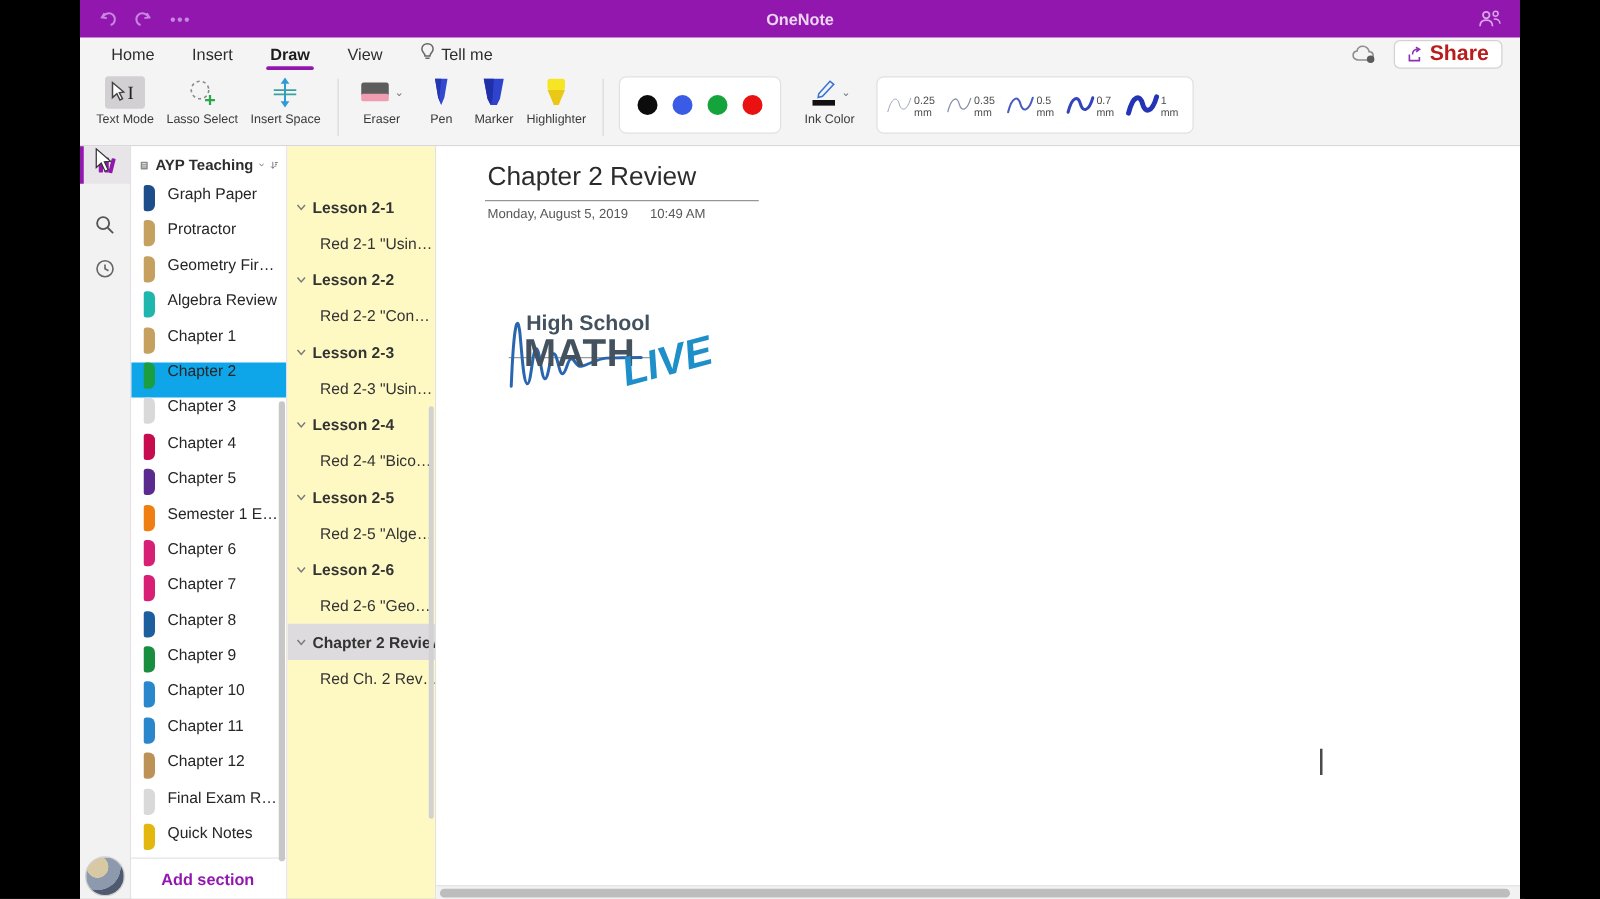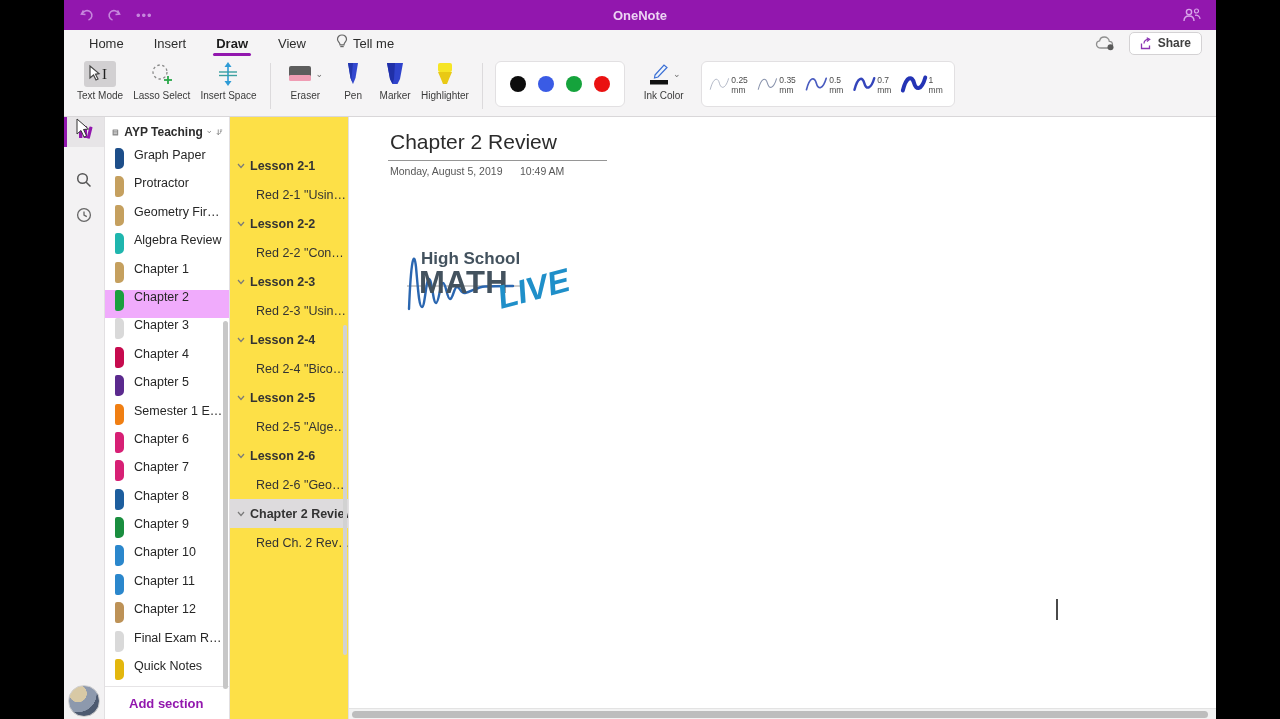--- a/index.html
+++ b/index.html
@@ -15,21 +15,21 @@
   .tb-dots { color:#c687dd; font-size:13px; letter-spacing:1px; margin-left:4px; z-index:2; }
 
   
   .menubar { height:26px; background:#f5f4f5; display:flex; align-items:center; padding:0 14px 0 24px; gap:28px; font-size:13px; color:#2d2d2d; }
   .tab { position:relative; cursor:default; padding:3px 1px; }
   .tab.active { font-weight:bold; color:#1d1d1d; }
   .tab.active::after { content:""; position:absolute; left:-2px; right:-2px; bottom:-2px; height:3px; background:#9217ae; border-radius:2px; }
   .tellme { display:flex; align-items:center; gap:5px; }
   .menubar-right { margin-left:auto; display:flex; align-items:center; gap:12px; }
   .cloud-icon { width:22px; height:16px; color:#8f8f8f; position:relative; }
-  .share-btn { background:#fff; border:1px solid #d4d2d4; border-radius:5px; height:23px; padding:0 10px; display:flex; align-items:center; gap:5px; font-size:12px; color:#404040; font-weight:bold; }
+  .share-btn { background:#fff; border:1px solid #d4d2d4; border-radius:5px; height:23px; padding:0 10px; display:flex; align-items:center; gap:5px; font-size:17px; color:#b91c1c; font-weight:bold; }
   .share-btn svg { color:#8b34b3; }
 
   
   .ribbon { height:61px; background:#f5f4f5; border-bottom:1px solid #d9d7d9; display:flex; align-items:flex-start; padding:5px 0 0 8px; position:relative; }
   .tool { display:flex; flex-direction:column; align-items:center; margin:0 5px; font-size:10px; color:#3a3a3a; text-align:center; line-height:1.15; min-width:32px; }
   .tool .ic { height:26px; display:flex; align-items:center; justify-content:center; margin-bottom:3px; border-radius:3px; padding:1px 4px; }
   .tool .ic.pressed { background:#d2d0d2; }
   .vdiv { width:1px; height:46px; background:#dcdadc; margin:2px 8px; }
   .chev { color:#6e6e6e; font-size:9px; margin-left:2px; align-self:center; }
   .panel { background:#fff; border:1px solid #e2e0e2; border-radius:6px; height:46px; display:flex; align-items:center; }
@@ -53,27 +53,27 @@
   .mini-item { height:30px; display:flex; align-items:center; justify-content:center; color:#5a5a5a; }
   .mini-item.sel { background:#e7e5e7; border-left:3px solid #9217ae; color:#9217ae; }
   .avatar { position:absolute; bottom:2px; left:4px; width:32px; height:32px; border-radius:50%;
             background:radial-gradient(circle at 30% 25%, #d8c9a5 0 28%, #8d99ad 29% 60%, #4d5a70 61% 100%); border:1px solid #d0d0d0; }
 
   .secpanel { width:125px; background:#fff; border-right:1px solid #e2e0e2; display:flex; flex-direction:column; position:relative; }
   .sec-head { height:30px; display:flex; align-items:center; padding:0 6px 0 7px; gap:5px; font-size:12px; font-weight:bold; color:#2d2d2d; }
   .sec-head .name { white-space:nowrap; overflow:hidden; }
   .sec-list { flex:1; overflow:hidden; padding-top:1px; }
   .sec-row { height:28.4px; display:flex; align-items:flex-start; padding-left:10px; gap:10px; font-size:12.5px; color:#262626; white-space:nowrap; }
-  .sec-row.sel { background:#f0abfc; }
+  .sec-row.sel { background:#0ea5e9; }
   .sec-tab { width:9px; height:21px; border-radius:2px 5px 5px 2px; flex:none; }
   .sec-scroll { position:absolute; right:1px; top:204px; width:5px; height:368px; background:#c7c7c7; border-radius:3px; }
   .add-row { height:33px; border-top:1px solid #e6e4e6; display:flex; align-items:center; color:#9217ae; font-weight:bold; font-size:13px; flex:none; }
   .secpanel .add-row { padding-left:24px; }
 
-  .pagepanel { width:119px; background:#fde047; border-right:1px solid #e2e0e2; display:flex; flex-direction:row; position:relative; }
+  .pagepanel { width:119px; background:#fef9c3; border-right:1px solid #e2e0e2; display:flex; flex-direction:row; position:relative; }
   .page-list { flex:1; padding-top:34px; overflow:hidden; }
   .pg-row { height:29px; display:flex; align-items:center; gap:5px; padding-left:7px; font-size:12.5px; color:#333; white-space:nowrap; font-weight:bold; }
   .pg-row.sel { background:#dddbdd; }
   .pg-chev { color:#7a7a7a; flex:none; display:flex; }
   .pg-child { height:29px; display:flex; align-items:center; padding-left:26px; font-size:12.5px; color:#333; white-space:nowrap; }
   .page-scroll { position:absolute; right:1px; top:208px; width:4px; height:330px; background:#d2d2d2; border-radius:2px; }
   .pagepanel .add-row { padding-left:18px; }
 
   
   .canvas { flex:1; background:#fff; position:relative; overflow:hidden; }

